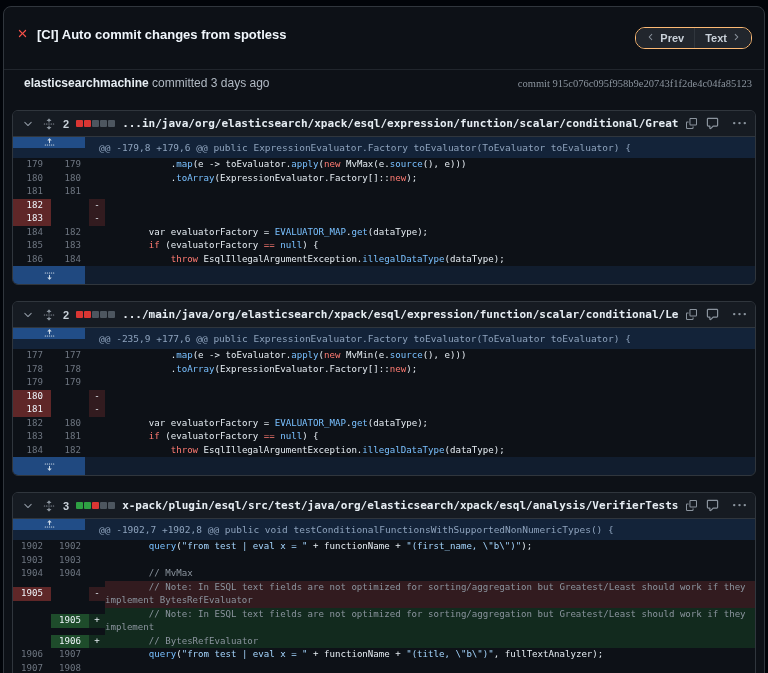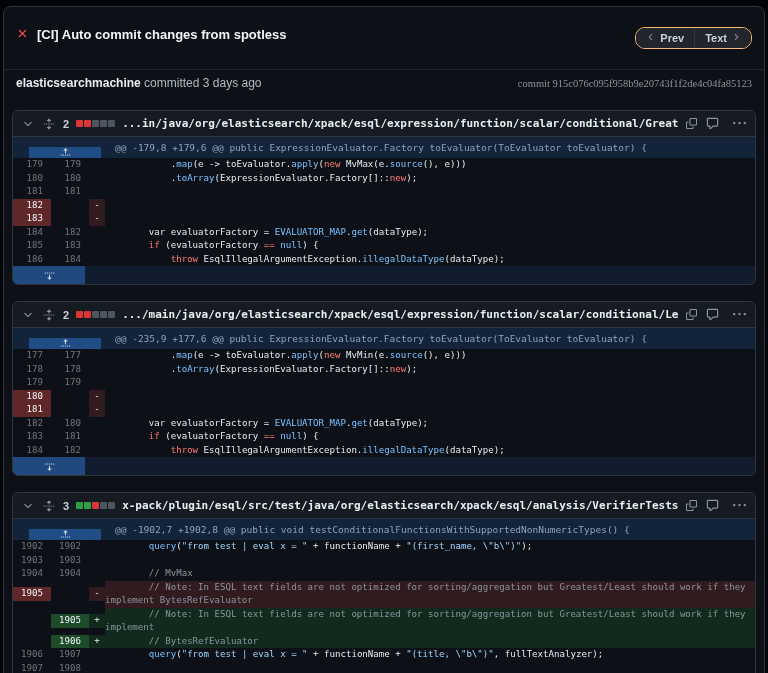--- a/index.html
+++ b/index.html
@@ -11,40 +11,40 @@
   .commit-header { display:flex; align-items:flex-start; gap:8px; padding:20px 12px; }
   .x-icon { display:flex; align-items:center; }
   .commit-title { font-size:13px; font-weight:bold; color:#f0f6fc; flex:1; }
   .nav-group { display:flex; border:1px solid #fdba74; border-radius:10px; overflow:hidden; }
   .nav-btn { display:flex; align-items:center; gap:4px; background:#21262d; border:none;
              color:#c9d1d9; font-family:"Liberation Sans",sans-serif; font-size:11px; font-weight:bold;
              padding:4px 10px; cursor:pointer; }
   .nav-btn + .nav-btn { border-left:1px solid #30363d; }
   .commit-meta { display:flex; align-items:center; justify-content:space-between;
                  padding:6px 12px 7px; border-top:1px solid #21262d; }
-  .meta-left { font-size:12px; color:#b1bac4; }
+  .meta-left { font-size:12px; color:#b1bac4;margin-left:8px; }
   .meta-author { font-weight:bold; color:#e6edf3; }
   .commit-sha { font-family:Liberation Serif, serif; font-size:10.5px; color:#8b949e; }
   
   .files-wrap { padding:13px 8px 8px; }
   .file-card { border:1px solid #30363d; border-radius:6px; overflow:hidden; margin-bottom:16px;
                background:#0d1117; }
   .file-header { display:flex; align-items:center; gap:7px; padding:4px 8px; height:26px;
                  background:#161b22; border-bottom:1px solid #30363d; }
   .icon-btn { display:flex; align-items:center; justify-content:center; background:none; border:none;
               cursor:pointer; padding:1px; }
   .changes-count { font-size:11px; font-weight:bold; color:#c9d1d9; }
   .diffstat { display:flex; gap:1px; }
   .diffstat span { width:7px; height:7px; border-radius:1px; display:inline-block; }
   .sq-add { background:#2ea043; } .sq-del { background:#da3633; } .sq-neutral { background:#4d565f; }
   .file-path { font-family:"DejaVu Sans Mono","Liberation Mono",monospace; font-size:11px;
                font-weight:bold; color:#e6edf3; white-space:nowrap; overflow:hidden; }
   .header-right { margin-left:auto; display:flex; align-items:center; gap:12px; }
   
-  .hunk-row { display:flex; background:rgba(56,139,253,0.15); align-items:flex-end;padding-left:16px; }
+  .hunk-row { display:flex; background:rgba(56,139,253,0.15); align-items:flex-start; }
   .expand-cell { width:72px; flex:none; background:rgba(56,139,253,0.4); display:flex;
                  align-items:center; justify-content:center; cursor:pointer; border:none; }
   .hunk-text { font-family:"DejaVu Sans Mono","Liberation Mono",monospace; font-size:9.5px;
                color:#8ea3bd; padding:5px 8px 5px 14px; white-space:nowrap; overflow:hidden; }
   .code-body { font-family:"DejaVu Sans Mono","Liberation Mono",monospace; font-size:9.1px;
                line-height:13.5px; }
   .code-row { display:flex; align-items:center; }
   .num { width:38px; flex:none; text-align:right; padding-right:8px; color:#6e7681; cursor:pointer; }
   .marker { width:16px; flex:none; text-align:center; color:#e6edf3; }
   .code { flex:1; white-space:pre-wrap; word-break:break-word; padding-right:8px; color:#e6edf3; }

